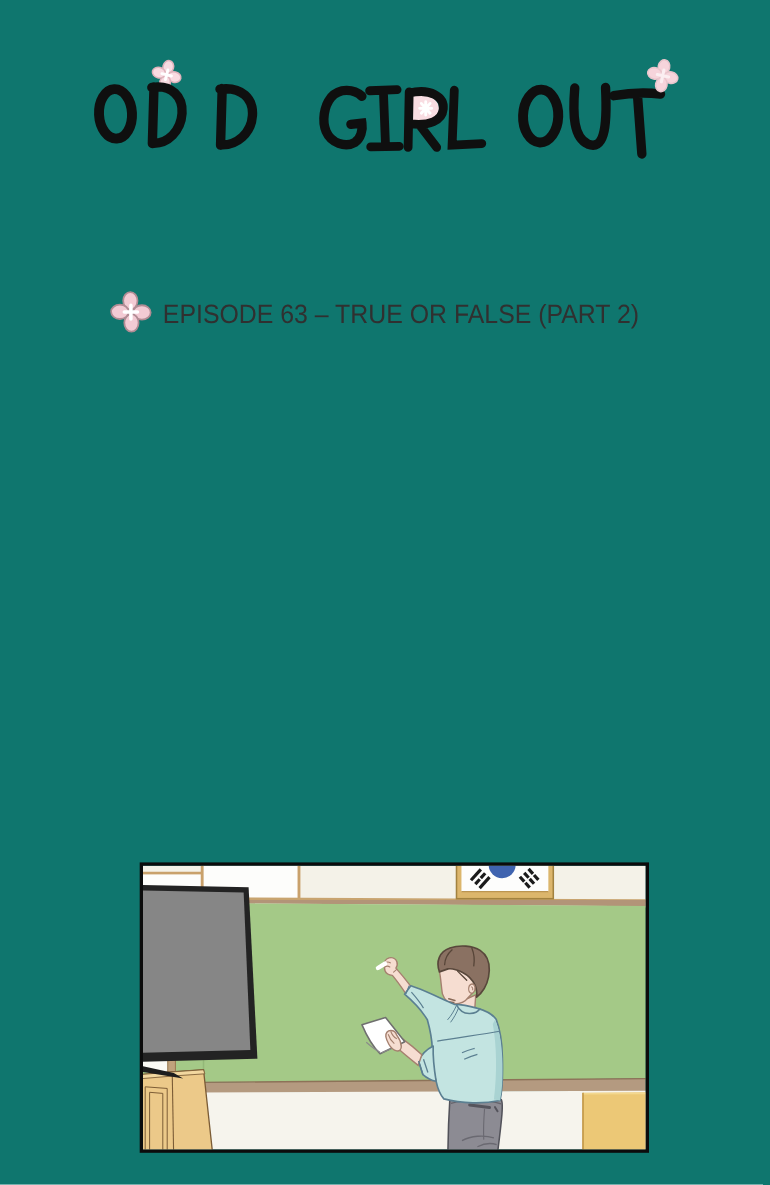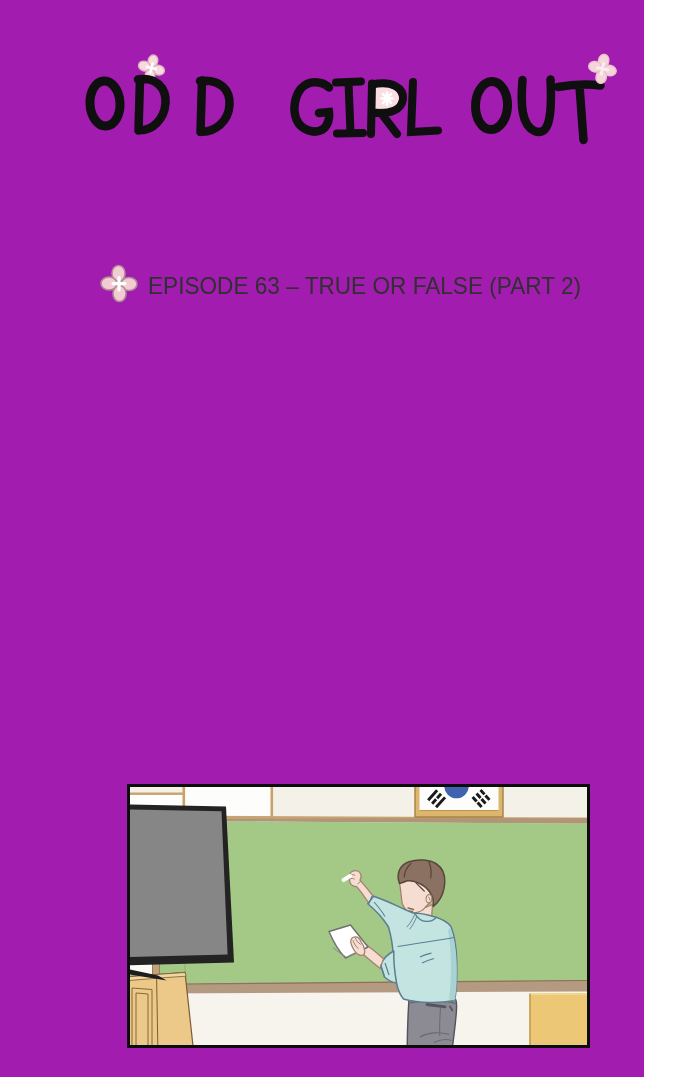--- a/index.html
+++ b/index.html
@@ -1,16 +1,16 @@
 <!DOCTYPE html>
 <html><head>
 <meta charset="utf-8">
 <style>
 html,body{margin:0;padding:0;background:#ffffff;width:700px;height:1077px;overflow:hidden;font-family:"Liberation Sans",sans-serif;}
-#page{position:relative;width:644px;height:1077px;background:#a21caf;}
+#page{position:relative;width:700px;height:1077px;background:#0f766e;}
 svg{position:absolute;top:0;left:0;}
 </style>
 </head>
 <body>
 <div id="page">
 <svg width="700" height="1077" viewBox="0 0 700 1077" fill="none">
 
   <g transform="rotate(14 151.5 68)">
     <g fill="#f8dbe1" stroke="#dfb3bc" stroke-width="1.4">
       <ellipse cx="151.2" cy="60.8" rx="4.8" ry="6"></ellipse>

